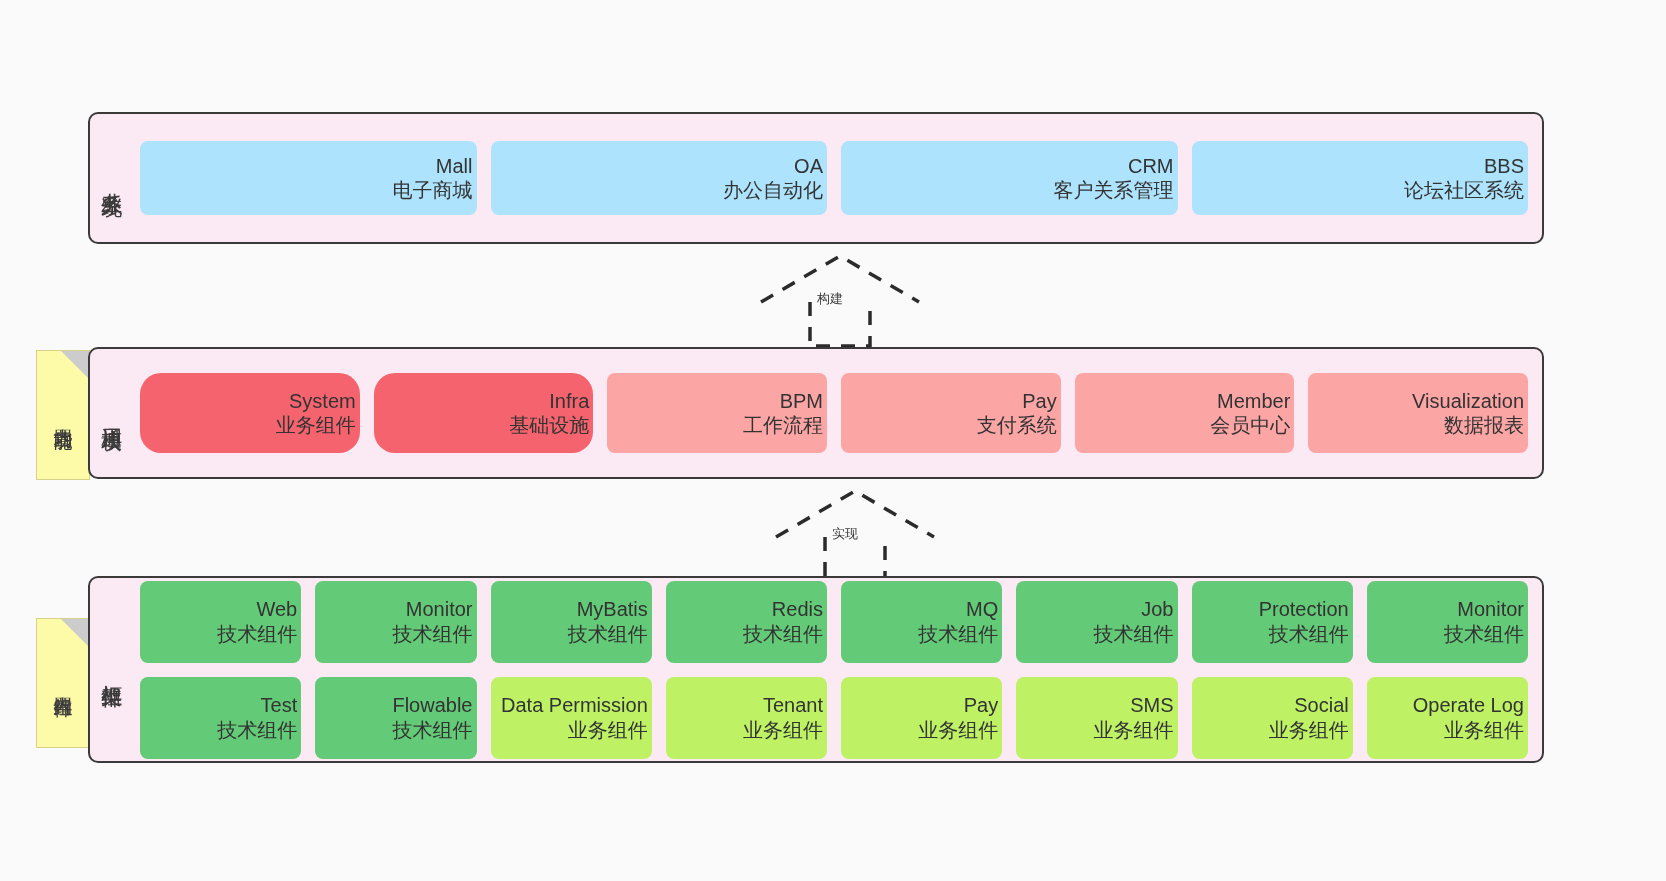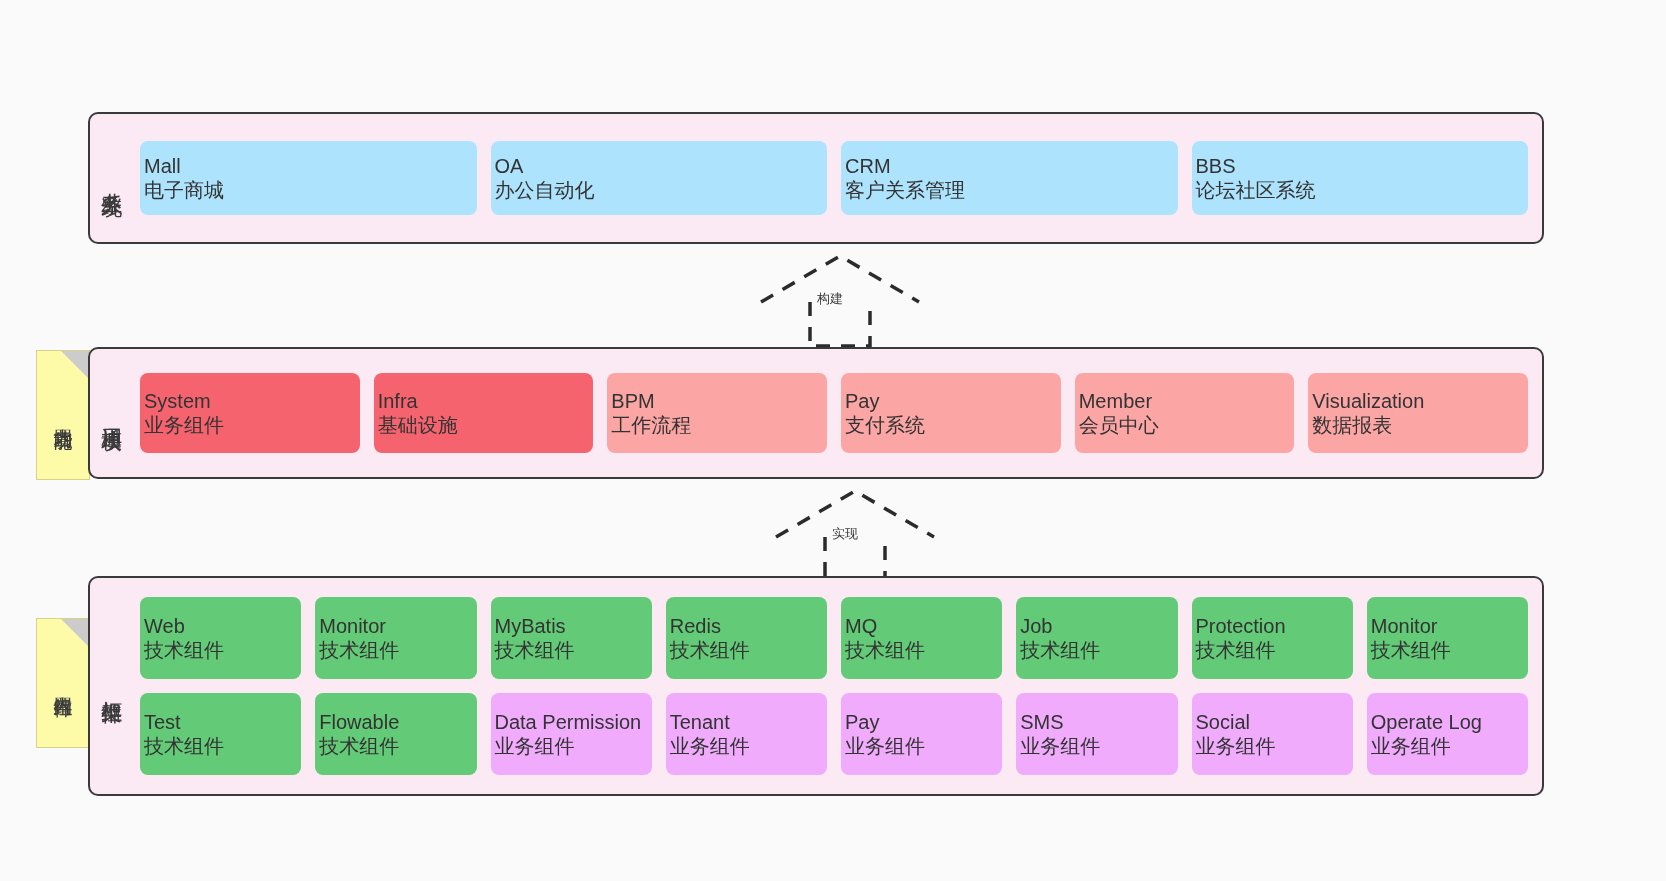--- a/index.html
+++ b/index.html
@@ -65,48 +65,48 @@
     gap: 14px;
   }
 
   
   .card {
     box-sizing: border-box;
     flex: 1 1 0;
     border-radius: 8px;
     display: flex;
     flex-direction: column;
-    align-items: flex-start;
+    align-items: flex-end;
     justify-content: center;
     text-align: center;
     line-height: 1.22;
     padding: 6px 4px;
     color: #333333;
   }
   .card .en {
     font-size: 20px;
   }
   .card .cn {
     font-size: 20px;
   }
 
   .c-blue        { background: #ade3fc; }
-  .c-red         { background: #f5646e; }
+  .c-red         { background: #f5646e; border-radius: 21px; }
   .c-pink        { background: #fca5a5; }
   .c-green-dark  { background: #63ca77; }
-  .c-green-light { background: #f0abfc; }
+  .c-green-light { background: #bef264; }
 
   
   #layer-business  { left: 88px;  top: 112px; width: 1456px; height: 132px; }
   #layer-business .card { height: 74px; }
 
   #layer-common    { left: 88px;  top: 347px; width: 1456px; height: 132px; }
   #layer-common .card { height: 80px; }
 
-  #layer-framework { left: 88px;  top: 576px; width: 1456px; height: 220px; }
+  #layer-framework { left: 88px;  top: 576px; width: 1456px; height: 187px; }
   #layer-framework .card { height: 82px; }
 
   
   .note {
     position: absolute;
     box-sizing: border-box;
     background: #fdfaa8;
     border: 1px solid #d6d28a;
     display: flex;
     align-items: center;

